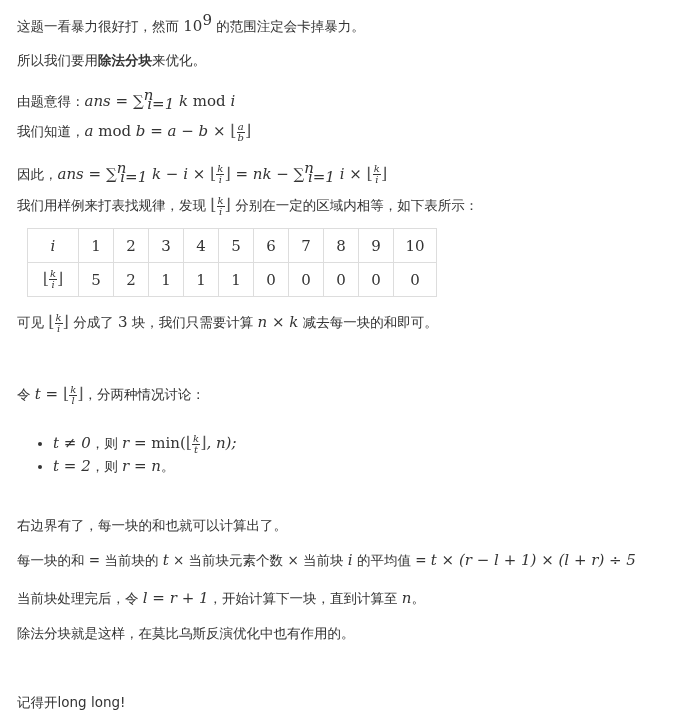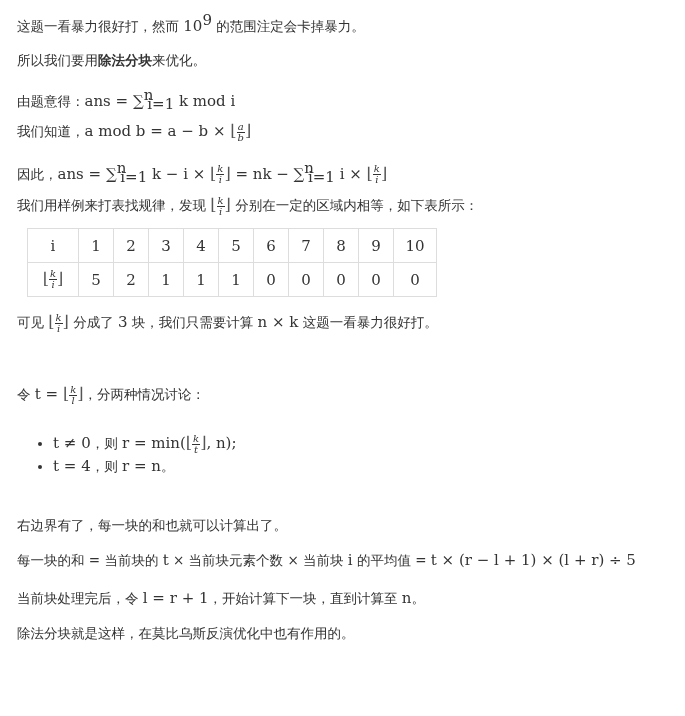--- a/index.html
+++ b/index.html
@@ -3,21 +3,21 @@
 <meta charset="utf-8">
 <style>
   html, body { margin: 0; padding: 0; background: #ffffff; }
   body {
     width: 685px; height: 716px; overflow: hidden;
     font-family: "DejaVu Sans", "Liberation Sans", sans-serif;
     font-size: 13.5px; color: #333333;
   }
   .wrap { position: relative; width: 685px; height: 532px; }
   .line { position: absolute; left: 17px; white-space: nowrap; line-height: 20px; }
-  .m { font-family: "DejaVu Serif", "Liberation Serif", serif; font-size: 15px; }
+  .m { font-family: "DejaVu Serif", "Liberation Serif", serif; font-style: italic; font-size: 15px; }
   .mr { font-family: "DejaVu Serif", "Liberation Serif", serif; font-style: normal; font-size: 15px; }
   b { font-weight: bold; font-family: Liberation Mono, monospace; }
   sup, sub { font-size: 10px; }
   .frac { display: inline-block; vertical-align: middle; text-align: center; font-size: 10px; line-height: 10px; font-family: "DejaVu Serif", serif; font-style: italic; }
   .frac .num { display: block; border-bottom: 1px solid #333; padding: 0 1px; }
   .frac .den { display: block; padding: 0 1px; }
   .fl { font-family: "DejaVu Serif", serif; font-style: normal; font-size: 16px; color: #555; }
   table.tb { position: absolute; left: 27px; top: 228px; border-collapse: collapse; }
   table.tb td { border: 1px solid #dddddd; height: 33px; text-align: center; font-family: "DejaVu Serif", "Liberation Serif", serif; font-size: 15px; color: #333; padding: 0; }
   ul.bl { position: absolute; left: 17px; top: 416px; margin: 16px; padding: 0 0 0 20px; list-style: disc; }
@@ -77,37 +77,38 @@
       <td>0</td>
       <td>0</td>
       <td>0</td>
       <td>0</td>
       <td>0</td>
     </tr>
   </tbody>
     </table>
 
   <div class="line" style="top:312px">
-    <span>可见 </span><span class="fl">⌊</span><span class="frac"><span class="num">k</span><span class="den">i</span></span><span class="fl">⌋</span><span> 分成了 </span><span class="mr">3</span><span> 块，我们只需要计算 </span><span class="m">n × k</span><span> 这题一看暴力很好打。</span>
+    <span>可见 </span><span class="fl">⌊</span><span class="frac"><span class="num">k</span><span class="den">i</span></span><span class="fl">⌋</span><span> 分成了 </span><span class="mr">3</span><span> 块，我们只需要计算 </span><span class="m">n × k</span><span> 减去每一块的和即可。</span>
   </div>
 
 
   <div class="line" style="top:384px">
     <span>令 </span><span class="m">t = </span><span class="fl">⌊</span><span class="frac"><span class="num">k</span><span class="den">l</span></span><span class="fl">⌋</span><span>，分两种情况讨论：</span>
   </div>
 
   <ul class="bl">
     <li><span class="m">t ≠ 0</span><span>，则 </span><span class="m">r = </span><span class="mr">min(</span><span class="fl">⌊</span><span class="frac"><span class="num">k</span><span class="den">t</span></span><span class="fl">⌋</span><span class="m">, n);</span></li>
-    <li><span class="m">t = 4</span><span>，则 </span><span class="m">r = n</span><span>。</span></li>
+    <li><span class="m">t = 2</span><span>，则 </span><span class="m">r = n</span><span>。</span></li>
   </ul>
 
   <div class="line" style="top:515px">右边界有了，每一块的和也就可以计算出了。</div>
 
   <div class="line" style="top:550px">
     <span>每一块的和 = 当前块的 </span><span class="m">t</span><span> × 当前块元素个数 × 当前块 </span><span class="m">i</span><span> 的平均值 = </span><span class="m">t × (r − l + 1) × (l + r) ÷ 5</span>
   </div>
 
   <div class="line" style="top:588px">
     <span>当前块处理完后，令 </span><span class="m">l = r + 1</span><span>，开始计算下一块，直到计算至 </span><span class="m">n</span><span>。</span>
   </div>
 
   <div class="line" style="top:623px">除法分块就是这样，在莫比乌斯反演优化中也有作用的。</div>
+  <div class="line" style="top:692px">记得开long long!</div>
 </div>
 
 </body></html>

